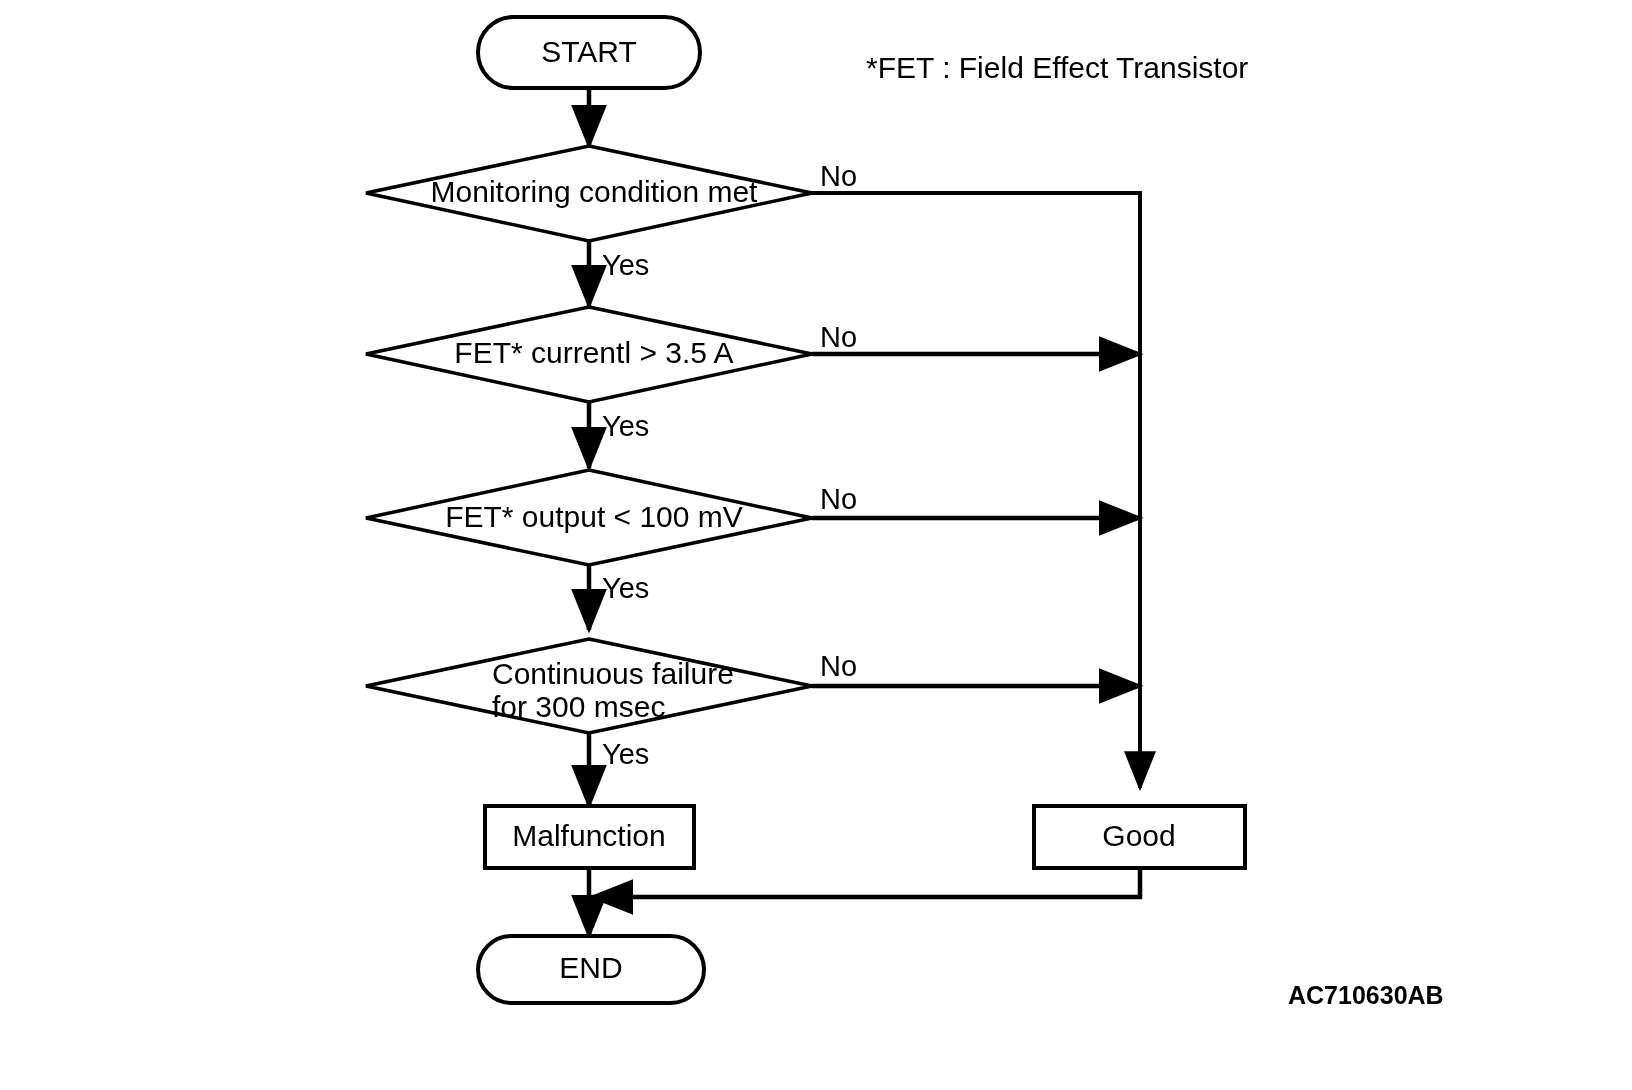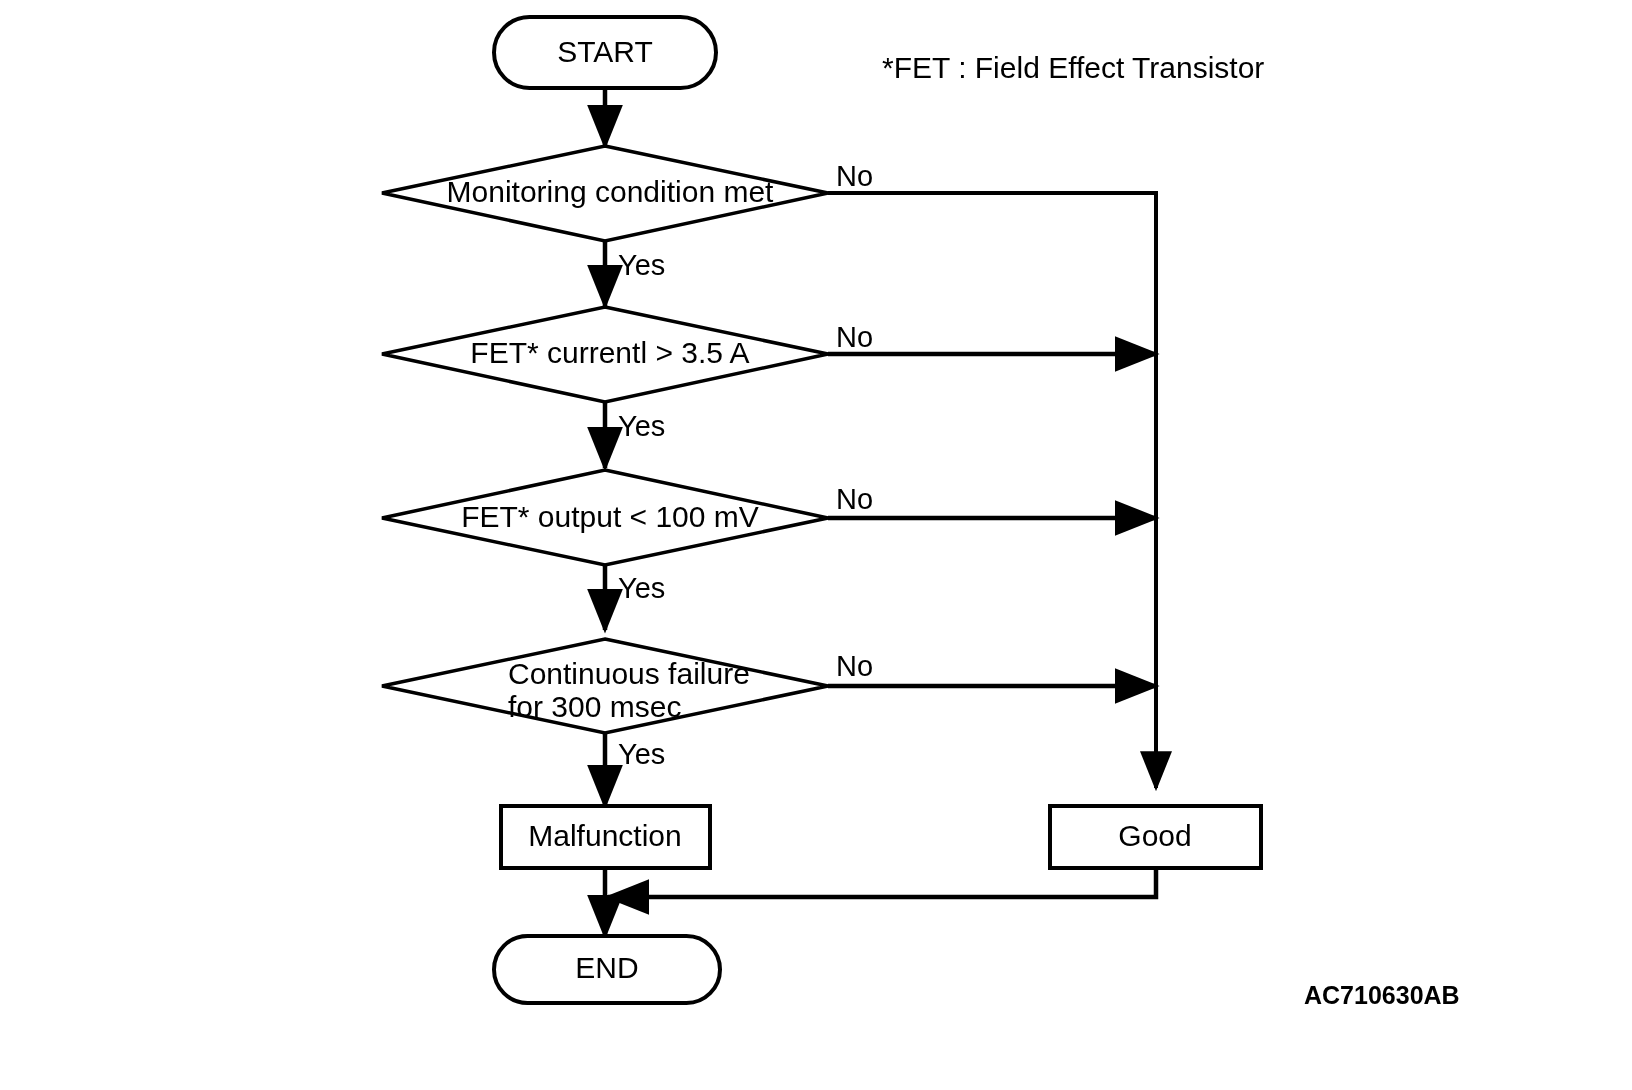--- a/index.html
+++ b/index.html
@@ -11,21 +11,20 @@
     width: 1632px;
     height: 1090px;
     font-family: "Liberation Sans", sans-serif;
     color: #000000;
     overflow: hidden;
   }
   #diagram-root {
     position: relative;
     width: 1420px;
     height: 1090px;
-    margin-left: 16px;
   }
   svg#flowchart {
     position: absolute;
     top: 0;
     left: 0;
     width: 1632px;
     height: 1090px;
     display: block;
   }
   .shape-stroke {

